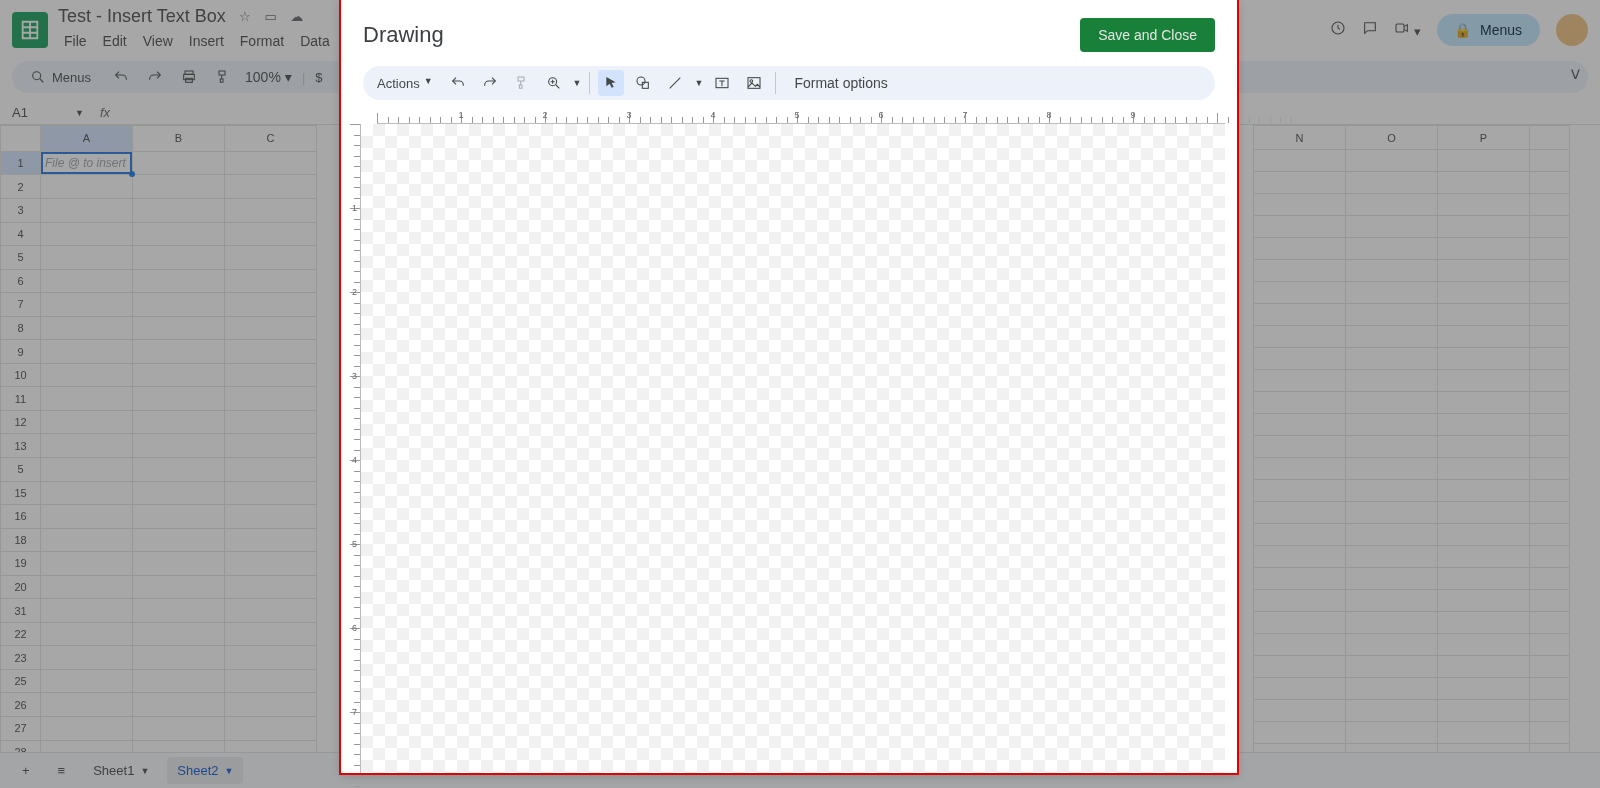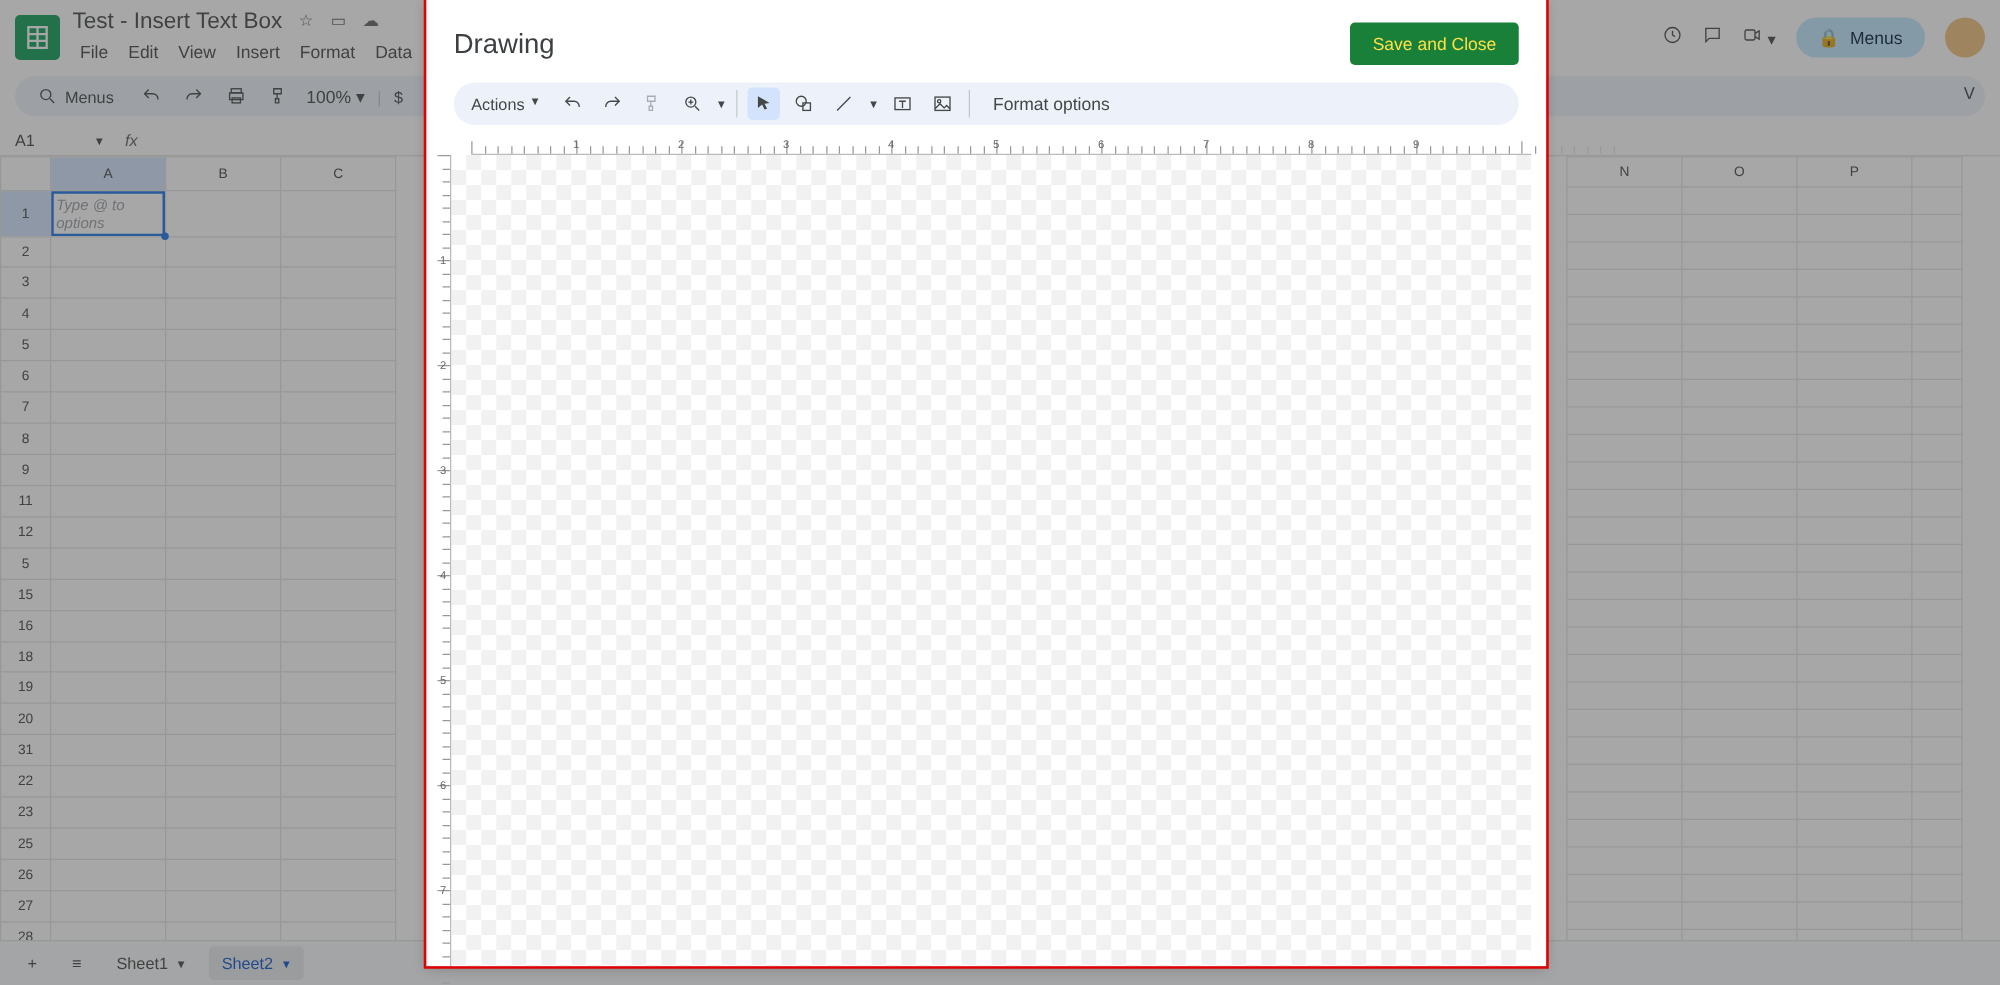--- a/index.html
+++ b/index.html
@@ -48,21 +48,21 @@
 .tab-drop { font-size:9px; }
 
 
 .scrim { position:absolute; inset:0; background:rgba(60,60,60,0.45); }
 
 
 .modal { position:absolute; left:341px; top:0; width:896px; height:773px; background:#fff; box-shadow:0 2px 10px rgba(0,0,0,.2); display:flex; flex-direction:column; }
 .highlight-border { position:absolute; left:339px; top:-2px; width:900px; height:777px; border:2px solid #e30000; pointer-events:none; z-index:50;}
 .modal-head { display:flex; align-items:center; justify-content:space-between; padding:18px 22px 10px 22px;}
 .modal-title { font-size:22px; color:#3c4043; }
-.save-btn { background:#188038; color:#fde047; font-size:14px; font-weight:500; padding:9px 18px; border-radius:4px; border:none; }
+.save-btn { background:#188038; color:#e5e5e5; font-size:14px; font-weight:500; padding:9px 18px; border-radius:4px; border:none; }
 
 .draw-toolbar { margin:4px 22px 8px 22px; background:#edf2fa; border-radius:24px; padding:4px 8px; display:flex; align-items:center; gap:6px;}
 .actions-btn { font-size:13px; color:#444746; padding:4px 6px; display:flex; align-items:flex-start; gap:4px;}
 .draw-toolbar .tool-icon { color:#444746; width:26px; height:26px; }
 .tool-sep { width:1px; height:22px; background:#c7c7c7; margin:0 2px;}
 .selected-tool { background:#d3e3fd; border-radius:4px;}
 .format-opts { margin-left:10px; font-size:14px; color:#444746;}
 .hruler { height:16px; margin-left:16px; border-bottom:1px solid #bbb; position:relative; font-size:9px; color:#666; }
 .hruler .tick { position:absolute; bottom:0; width:1px; height:6px; background:#999;}
 .hruler .tick.big { height:10px; }
@@ -182,21 +182,21 @@
     <table class="sheet">
       <tbody>
           <tr>
             <th class="rowhead" style="width:40px"></th>
         <th class="colhead colA">A</th>
         <th class="colhead">B</th>
         <th class="colhead">C</th>
       </tr>
       <tr>
             <th class="rowhead row1th">1</th>
-            <td class="a1"><span>Type @ to options</span><span class="a1-handle"></span></td>
+            <td class="a1"><span>File @ to insert</span><span class="a1-handle"></span></td>
             <td></td>
             <td></td>
           </tr>
       <tr>
             <th class="rowhead">2</th>
             <td></td>
             <td></td>
             <td></td>
           </tr>
       <tr>
@@ -235,27 +235,39 @@
             <td></td>
             <td></td>
           </tr>
       <tr>
             <th class="rowhead">9</th>
             <td></td>
             <td></td>
             <td></td>
           </tr>
       <tr>
+            <th class="rowhead">10</th>
+            <td></td>
+            <td></td>
+            <td></td>
+          </tr>
+      <tr>
             <th class="rowhead">11</th>
             <td></td>
             <td></td>
             <td></td>
           </tr>
       <tr>
             <th class="rowhead">12</th>
+            <td></td>
+            <td></td>
+            <td></td>
+          </tr>
+      <tr>
+            <th class="rowhead">13</th>
             <td></td>
             <td></td>
             <td></td>
           </tr>
       <tr>
             <th class="rowhead">5</th>
             <td></td>
             <td></td>
             <td></td>
           </tr>

